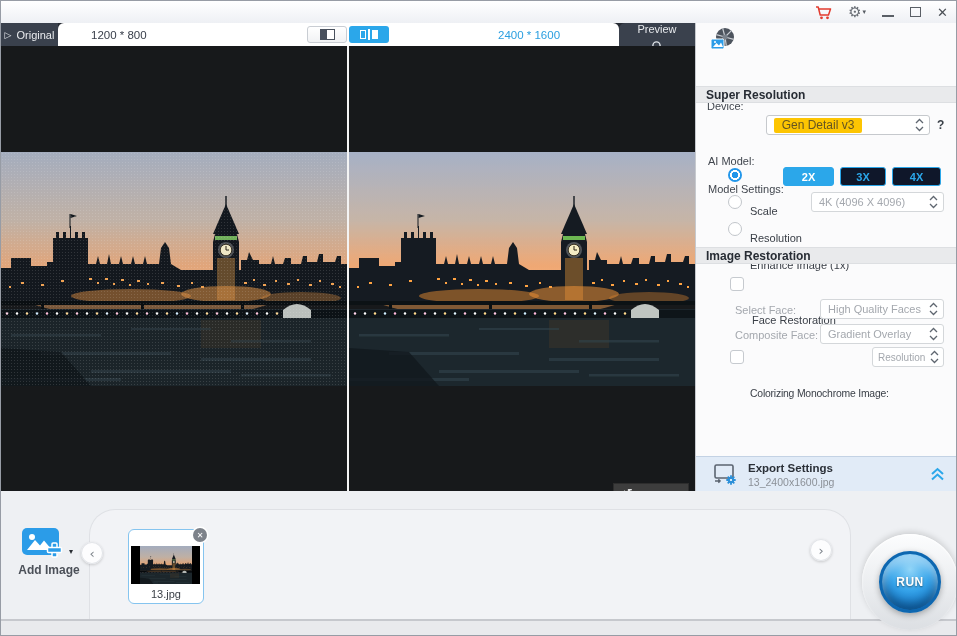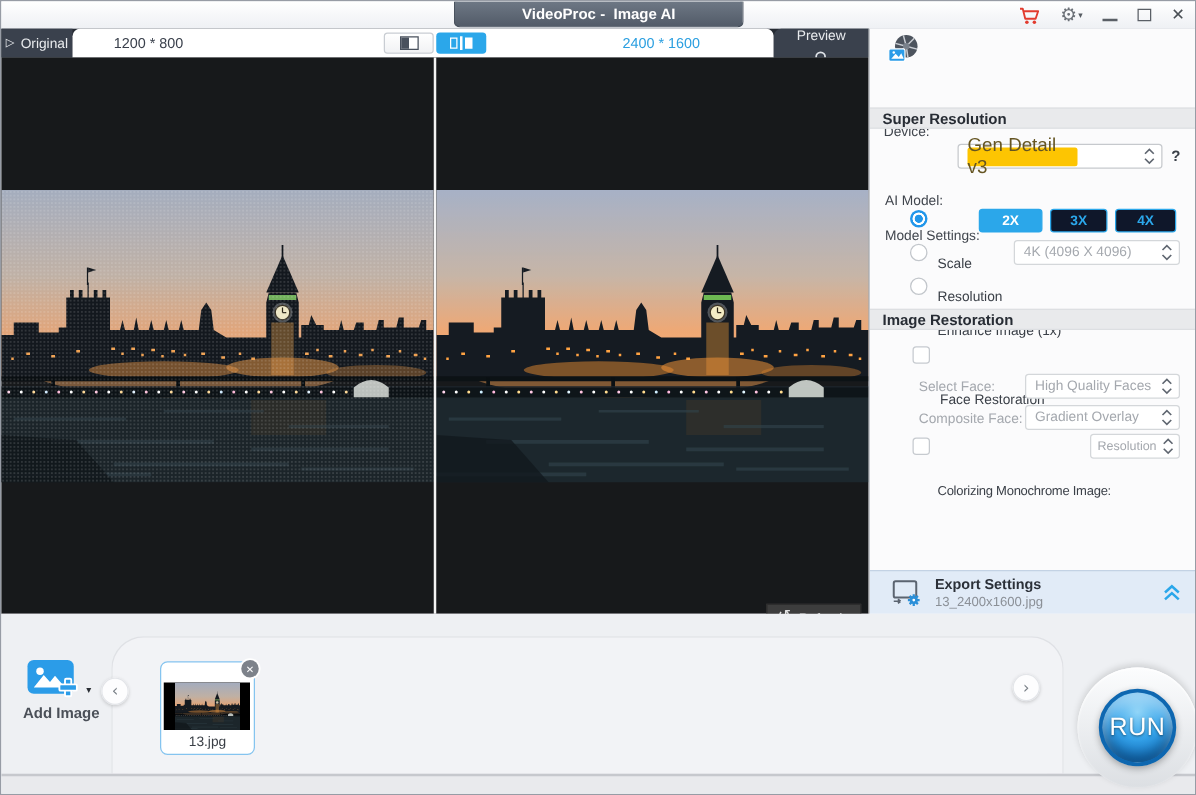--- a/index.html
+++ b/index.html
@@ -58,21 +58,21 @@
   .panel{left:694px;top:22px;width:263px;height:468px;background:#fbfbfc;border-left:1px solid #c6c9ce;box-sizing:border-box;}
   .p-title{left:47px;top:9px;font-size:12.5px;font-weight:bold;color:#2c313a;}
   .p-label{font-size:11px;color:#41464e;margin-top:36px;}
   .p-label-gray{font-size:11px;color:#a4a8ae;}
   .select{display:flex;align-items:center;justify-content:space-between;background:#fff;
     border:1px solid #c6c9cd;border-radius:3px;padding:0 5px 0 7px;font-size:11px;color:#3c4148;box-sizing:border-box;}
   .select.disabled{color:#a4a8ae;border-color:#d4d7da;}
   .section-bar{left:0;width:263px;height:17px;background:#e9eaec;border-top:1px solid #dddfe2;border-bottom:1px solid #dddfe2;
     display:flex;align-items:center;padding-left:10px;font-size:12px;font-weight:bold;color:#272c34;box-sizing:border-box;}
   .yellow-pill{background:#fdc502;border-radius:2px;height:15px;display:flex;align-items:center;justify-content:center;
-    font-size:15px;color:#655522;width:88px;}
+    font-size:12px;color:#655522;width:88px;}
   .help-q{font-size:12px;font-weight:bold;color:#3a4048;cursor:pointer;}
   .radio{width:14px;height:14px;border-radius:50%;background:#fff;border:1px solid #c2c6cb;box-sizing:border-box;cursor:pointer;}
   .radio.on{border:none;background:radial-gradient(circle at 50% 50%,#2196ea 0 3px,#ffffff 3.5px 4.8px,#2196ea 5.2px 7px);}
   .checkbox{width:14px;height:14px;border-radius:3px;background:#fff;border:1px solid #c6cacf;box-sizing:border-box;cursor:pointer;}
   .scale-btn{height:19px;border-radius:3px;font-size:11px;font-weight:bold;display:flex;align-items:center;justify-content:center;
     box-sizing:border-box;cursor:pointer;}
   .scale-on{background:#2ba7ea;color:#fff;border:1px solid #2ba7ea;}
   .scale-off{background:#0f172a;color:#2ba7ea;border:1px solid #2ba7ea;}
   .export-bar{left:0;top:433px;width:263px;height:35px;background:#e1ebf7;border-top:1px solid #c3d2e4;box-sizing:border-box;}
   .export-title{left:52px;top:5px;font-size:11.5px;font-weight:bold;color:#2b3038;}
@@ -93,21 +93,21 @@
   .thumb-close{right:-4px;top:-2px;width:14px;height:14px;border-radius:50%;background:#7d828a;color:#fff;
     font-family:"DejaVu Sans",sans-serif;font-size:8px;display:flex;align-items:center;justify-content:center;
     box-shadow:0 0 0 1.5px #fff;cursor:pointer;}
   .run-housing{left:861px;top:43px;width:96px;height:96px;border-radius:50%;
     background:linear-gradient(#fcfdfe,#dcdfe3);box-shadow:0 -2px 6px rgba(0,0,0,.15),inset 0 1px 2px #fff;}
   .run-ball{left:878px;top:60px;width:62px;height:62px;border-radius:50%;
     background:radial-gradient(circle at 50% 28%,#8ed4f8 0%,#36a4ea 42%,#1273c4 78%,#0b5fa6 100%);
     border:3px solid #0e67b0;box-sizing:border-box;
     box-shadow:inset 0 8px 10px rgba(255,255,255,.45),inset 0 -7px 9px rgba(0,0,0,.28),0 2px 6px rgba(0,0,0,.3);
     display:flex;align-items:center;justify-content:center;cursor:pointer;}
-  .run-ball span{color:#fff;font-weight:normal;font-size:20px;letter-spacing:.5px;text-shadow:0 1px 2px rgba(0,0,0,.5);}
+  .run-ball span{color:#fff;font-weight:bold;font-size:12px;letter-spacing:.5px;text-shadow:0 1px 2px rgba(0,0,0,.5);}
   .rowflex{display:flex;align-items:center;}
 </style>
 </head>
 <body>
 
 <div class="window">
 
   <svg width="0" height="0" style="position:absolute">
     <defs>
       <linearGradient id="sky" x1="0" y1="0" x2="0" y2="1">
@@ -216,21 +216,20 @@
             <rect x="90" y="218" width="140" height="3"></rect>
           <rect x="0" y="226" width="120" height="3"></rect>
             <rect x="240" y="222" width="90" height="2.5"></rect>
         </g>
         <polygon points="0,196 60,200 90,234 0,234" fill="#12181c" opacity=".8"></polygon>
       </g>
     </defs>
   </svg>
 
   <div class="abs titlebar">
-    <div class="abs title-pill">VideoProc -  Image AI</div>
     <div class="abs tb-icons">
       <span class="tb-btn">
         <svg width="17" height="15">
             <path d="M1,2 H3.2 L5.2,10 H13.5 L15.5,4 H4.2" fill="none" stroke="#e23b2e" stroke-width="1.5" stroke-linejoin="round"></path>
             <circle cx="6.5" cy="12.8" r="1.4" fill="#e23b2e"></circle>
             <circle cx="12.5" cy="12.8" r="1.4" fill="#e23b2e"></circle>
           </svg>
       </span>
       <span class="tb-btn">
         <span class="gear-glyph">⚙</span>

